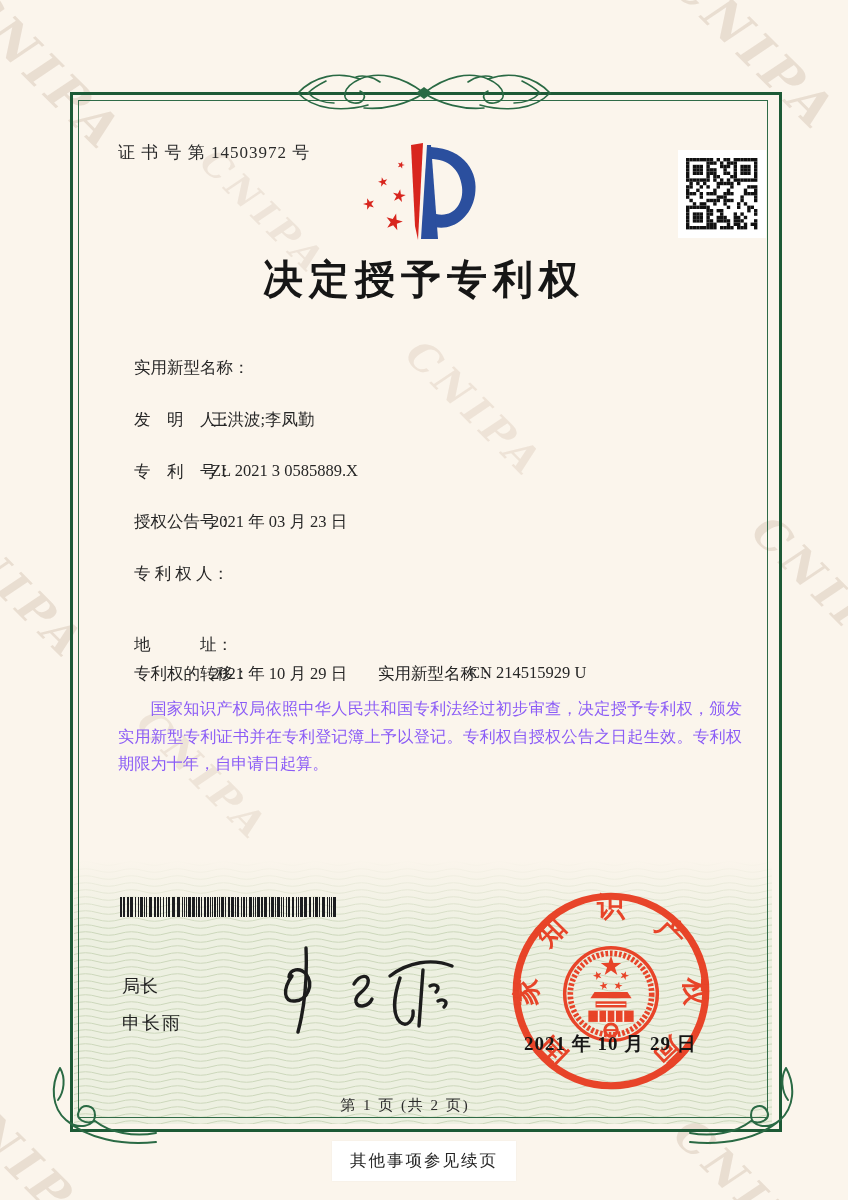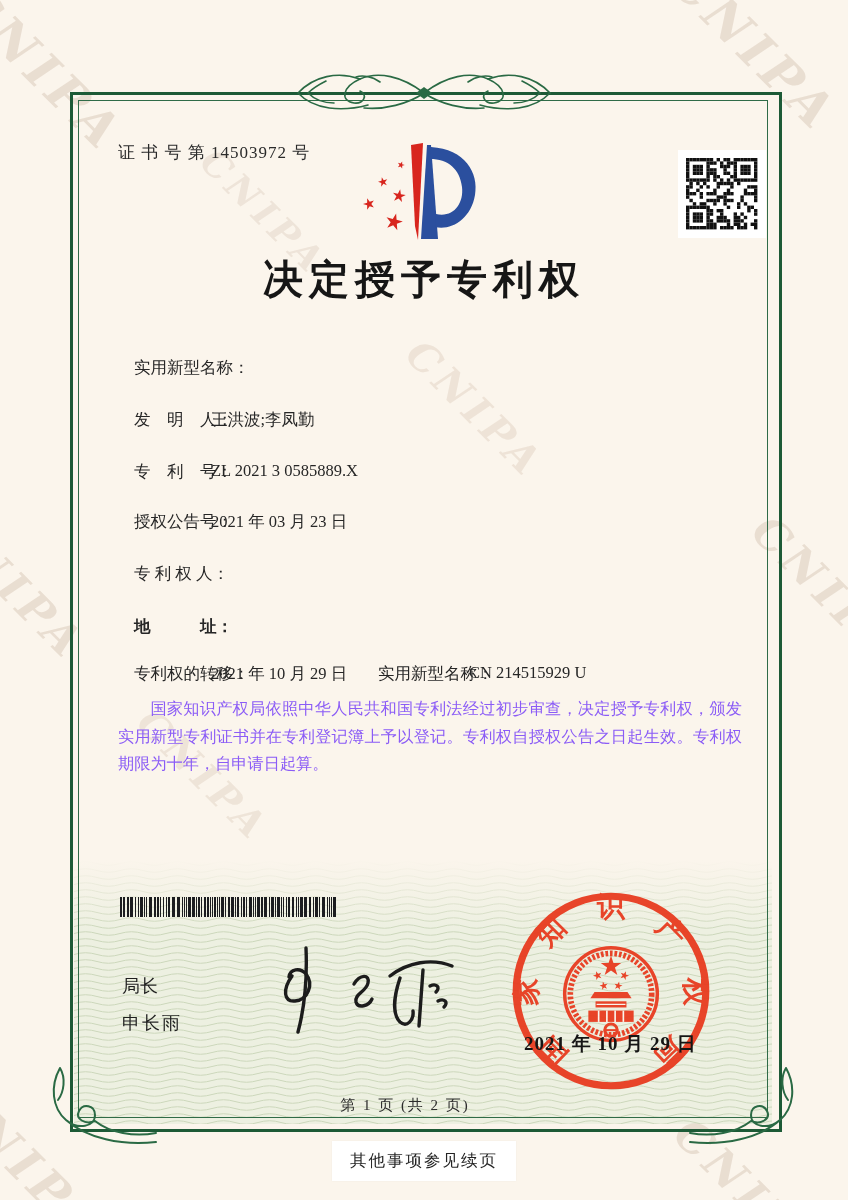--- a/index.html
+++ b/index.html
@@ -371,21 +371,21 @@
   <span class="lbl">专　利　号：</span>
   <span class="val v">ZL 2021 3 0585889.X</span>
 </div>
 <div class="abs content row" style="top:511px;">
   <span class="lbl">授权公告号：</span>
   <span class="val v">2021 年 03 月 23 日</span>
 </div>
 <div class="abs content row" style="top:563px;">
   <span class="lbl">专 利 权 人：</span>
 </div>
-<div class="abs content row" style="top:616px;font-weight:bold;">
+<div class="abs content row" style="top:634px;">
   <span class="lbl">地　　　址：</span>
 </div>
 <div class="abs content row" style="top:663px;">
   <span class="lbl">专利权的转移：</span>
   <span class="val v">2021 年 10 月 29 日</span>
   <span class="val g3">实用新型名称：</span>
   <span class="val g4">CN 214515929 U</span>
 </div>
 
 <div class="abs content paras">

